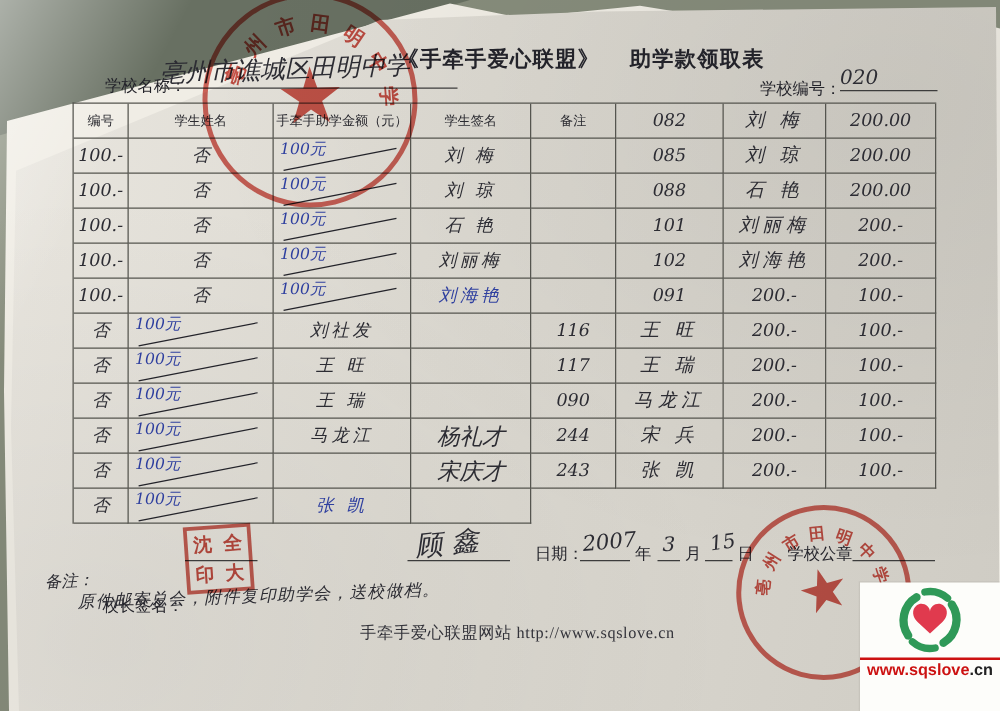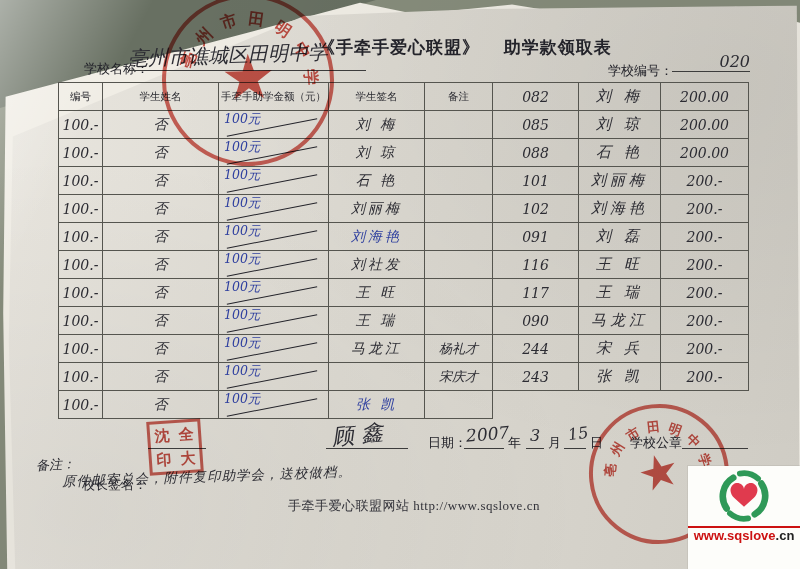--- a/index.html
+++ b/index.html
@@ -23,21 +23,21 @@
         linear-gradient(118deg, rgba(255,255,255,.45) 0%, rgba(255,255,255,0) 14%);}
   .content{position:absolute;inset:0;color:#1e1e22;}
 
   
   .print{font-family:Liberation Sans, sans-serif;color:#23232a;}
   .title{position:absolute;left:318px;top:36px;font-size:17px;font-weight:bold;letter-spacing:1px;}
   .school-line{position:absolute;left:84px;top:60px;font-size:13px;}
   .school-name{position:absolute;left:128px;top:42px;width:238px;border-bottom:1.5px solid #3c3c3c;
        padding-bottom:1px;}
   .school-no-label{position:absolute;left:608px;top:62px;font-size:13px;}
-  .school-no-val{position:absolute;left:672px;top:52px;width:78px;border-bottom:1.5px solid #3c3c3c;text-align:right;}
+  .school-no-val{position:absolute;left:672px;top:52px;width:78px;border-bottom:1.5px solid #3c3c3c;text-align:left;}
 
   
   .hw{font-family:"DejaVu Serif",serif;font-style:italic;color:#2c2c33;}
   .hw-lg{font-size:20px;transform:rotate(-2deg);display:inline-block;}
   .ink-blue{color:#2e3f9f !important;}
 
   
   .tbl{position:absolute;left:58px;top:82px;width:690px;
        display:grid;grid-template-columns:44px 116px 110px 96px 68px 86px 82px 1fr;
        grid-auto-rows:28px;border-left:1px solid #55554f;border-top:1px solid #55554f;}
@@ -48,21 +48,21 @@
   .cell-id{font-size:14px;}
   .cell-name{font-size:15px;letter-spacing:4px;}
   .cell-amt,.cell-fee{font-size:14px;}
   .cell-waived{font-size:14px;}
   .cell-sub{justify-content:flex-start !important;padding-left:5px;}
   .sub-val{font-size:12.5px;color:#2e3f9f;font-family:"DejaVu Serif",serif;font-style:italic;
        position:relative;top:-5px;}
   .check-slash{position:absolute;left:6%;right:10%;top:58%;border-top:1.6px solid #23232a;
        transform:rotate(-11deg);}
   .cell-sig{font-size:14px;letter-spacing:3px;}
-  .cell-note{font-size:13px;}
+  .cell-note{font-size:18px;}
 
   
   .b-label{position:absolute;font-size:13px;color:#23232a;}
   .uline{position:absolute;border-bottom:1.4px solid #3c3c3c;height:16px;}
   .hw-abs{position:absolute;font-family:"DejaVu Serif",serif;font-style:italic;color:#2c2c33;}
 
   .note-label{position:absolute;left:36px;top:456px;font-size:13px;transform:rotate(-3deg);
        font-family:"DejaVu Serif",serif;font-style:italic;color:#2c2c33;}
   .note-text{position:absolute;left:62px;top:468px;font-size:13.5px;transform:rotate(-2deg);
        font-family:"DejaVu Serif",serif;font-style:italic;color:#2c2c33;letter-spacing:1px;}
@@ -180,21 +180,20 @@
     <div class="c hw cell-fee">100.-</div>
     <div class="c hw cell-waived">否</div>
     <div class="c cell-sub">
         <span class="sub-val">100元</span>
         <i class="check-slash"></i>
       </div>
     <div class="c hw cell-sig ink-blue">刘海艳</div>
     <div class="c hw cell-note"></div>
 
     <div class="c hw cell-id">091</div>
-    <div class="c hw cell-name">刘 磊</div>
     <div class="c hw cell-amt">200.-</div>
     <div class="c hw cell-fee">100.-</div>
     <div class="c hw cell-waived">否</div>
     <div class="c cell-sub">
         <span class="sub-val">100元</span>
         <i class="check-slash"></i>
       </div>
     <div class="c hw cell-sig">刘社发</div>
     <div class="c hw cell-note"></div>
 

